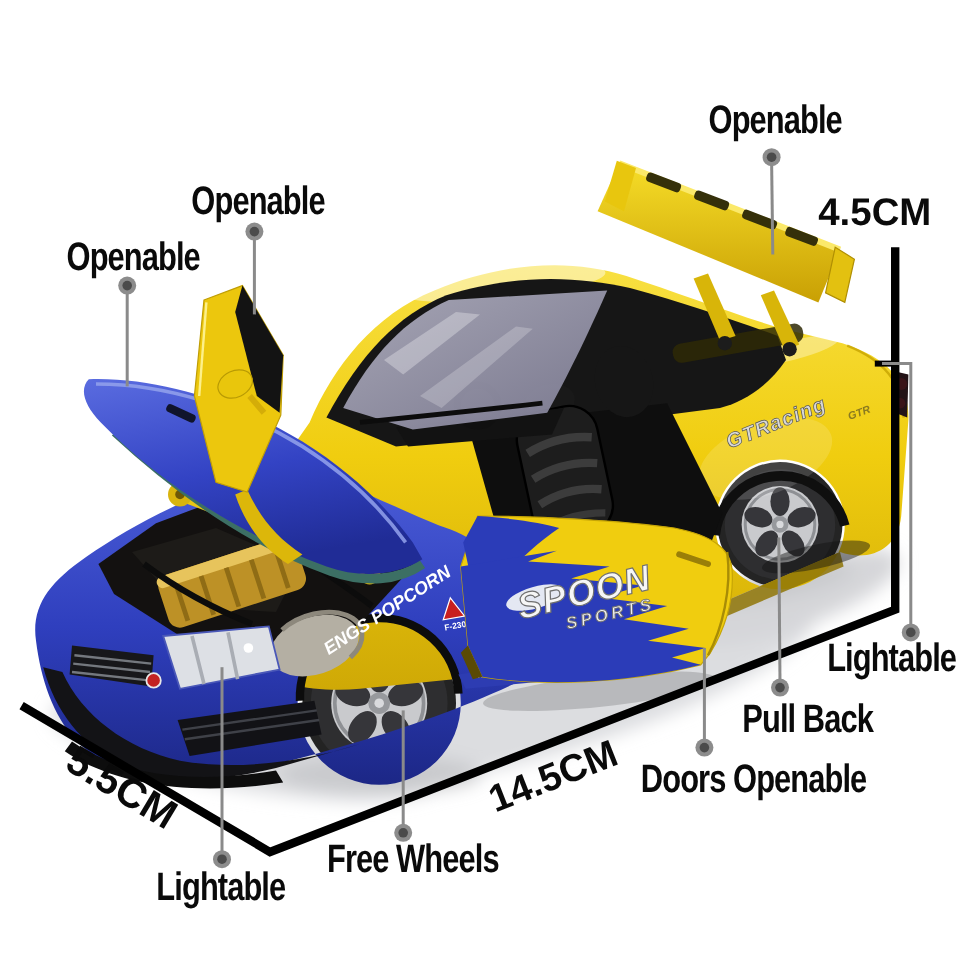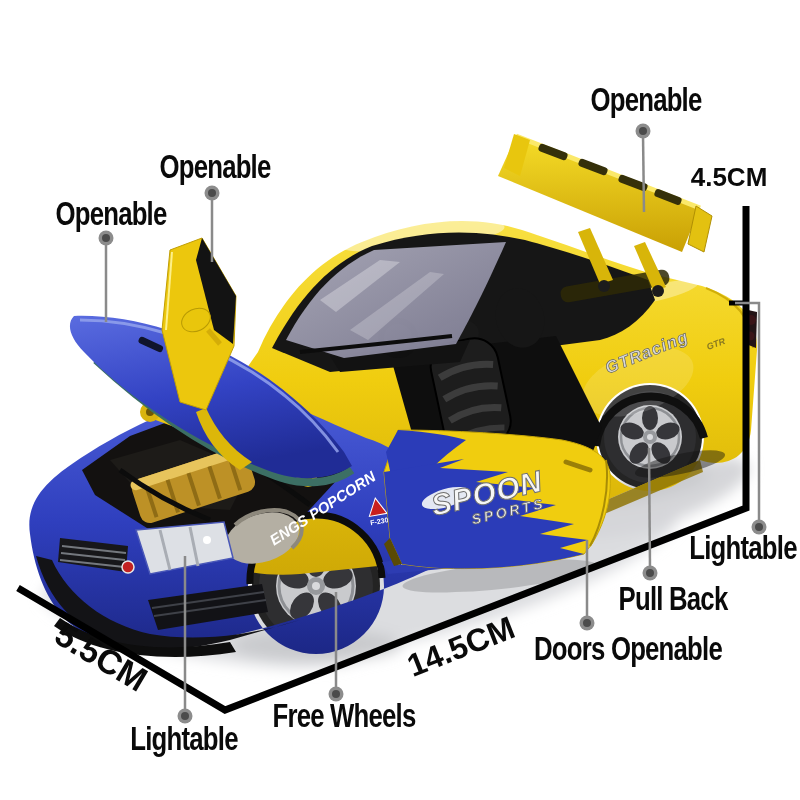--- a/index.html
+++ b/index.html
@@ -9,21 +9,21 @@
     font-family:"Liberation Sans",sans-serif;
   }
   .stage{position:absolute;left:0;top:0;width:800px;height:800px;}
   .lab{
     position:absolute;white-space:nowrap;color:#0a0a0a;
     font-weight:700;font-size:33px;letter-spacing:-1px;
     transform:translate(-50%,-50%) scaleX(.78);
   }
   .measure{
     position:absolute;white-space:nowrap;color:#0a0a0a;
-    font-weight:700;font-size:26px;letter-spacing:0px;
+    font-weight:700;font-size:32px;letter-spacing:0px;
   }
   svg text{font-family:"Liberation Sans",sans-serif;}
 </style>
 </head>
 <body>
 
 <svg class="stage" viewBox="0 0 800 800">
   <defs>
     <linearGradient id="yellowGrad" x1="0" y1="0" x2="0" y2="1">
       <stop offset="0" stop-color="#f8e042"></stop>

